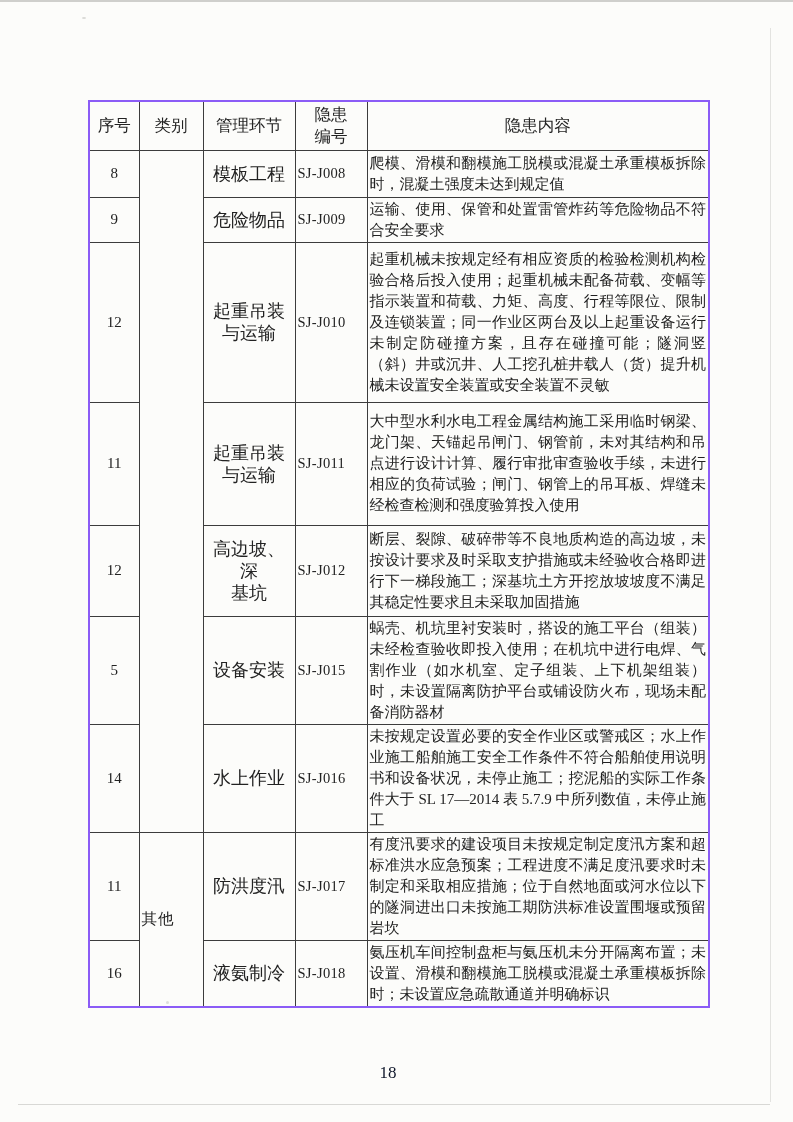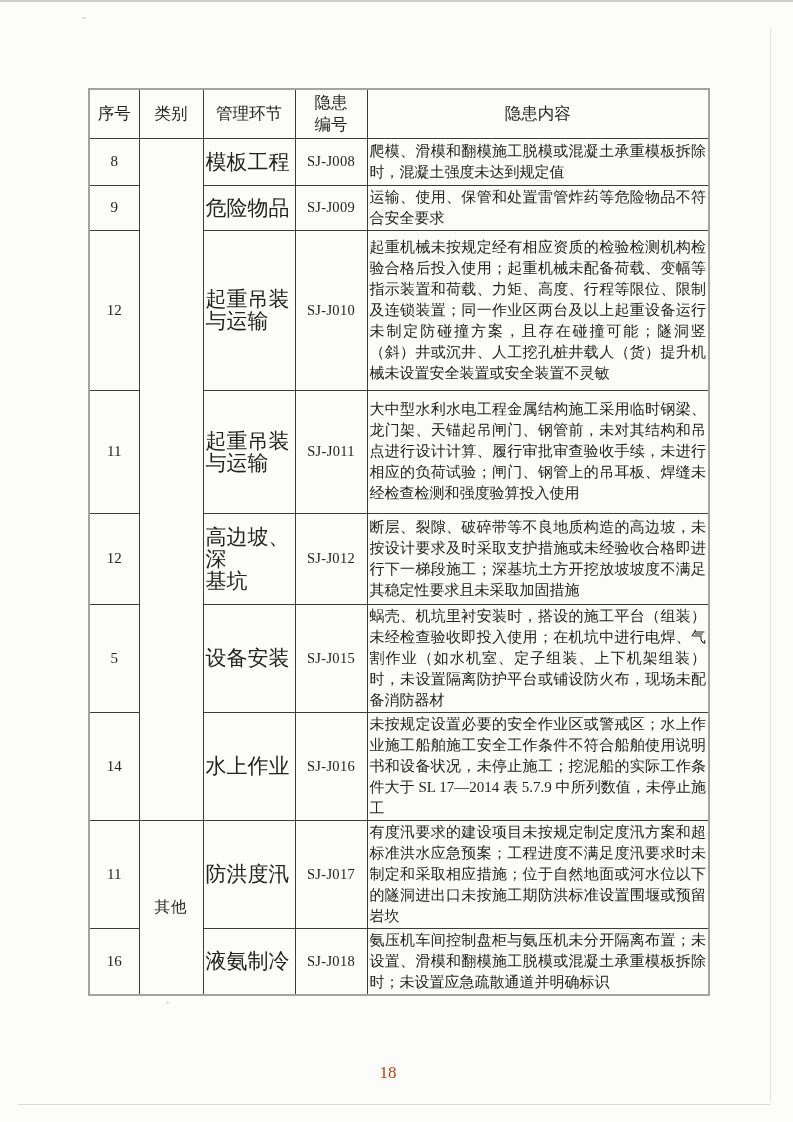--- a/index.html
+++ b/index.html
@@ -14,52 +14,52 @@
   .page { position: absolute; inset: 0; }
 
   
   .edge-top { position: absolute; left: 0; top: 0; width: 793px; height: 2px; background: #cfcfcc; }
   .edge-bottom { position: absolute; left: 18px; top: 1104px; width: 752px; height: 1px; background: #d8d8d5; }
   .edge-right { position: absolute; left: 770px; top: 28px; width: 1px; height: 1074px; background: #e3e3e0; }
   .speck1 { position: absolute; left: 82px; top: 17px; width: 4px; height: 2px; background: #d9d9d6; border-radius: 50%; }
   .speck2 { position: absolute; left: 166px; top: 1001px; width: 3px; height: 3px; background: #dededb; border-radius: 50%; }
 
   table.hazard-table {
-    position: absolute; left: 88px; top: 88px;
+    position: absolute; left: 88px; top: 100px;
     width: 620px;
     border-collapse: collapse;
     table-layout: fixed;
-    border: 2px solid #a3a3a3;
+    border: 2px solid #8b5cf6;
   }
   .hazard-table th, .hazard-table td {
     border: 1.5px solid #3c3c3c;
     padding: 1px 2px;
     vertical-align: middle;
     font-weight: normal;
   }
   .hazard-table th {
     font-size: 16.5px;
     text-align: center;
     line-height: 22px;
   }
   .pre { white-space: pre-line; }
   .c-no { text-align: center; font-size: 15px; }
-  .c-cat { text-align: center; font-size: 15.5px; letter-spacing: 1px; }
-  .c-stage { text-align: left; font-size: 21px; line-height: 22px; }
-  .c-code { text-align: center; font-size: 14.5px; letter-spacing: 0.3px; }
+  .c-cat { font-size: 15.5px; letter-spacing: 1px; }
+  .c-stage { text-align: center; font-size: 18px; line-height: 22px; }
+  .c-code { font-size: 14.5px; letter-spacing: 0.3px; }
   .c-content {
     font-size: 15px;
     line-height: 21px;
     text-align: justify;
     text-justify: inter-character;
     padding: 2px 3px 2px 5px;
   }
   .page-number {
     position: absolute; left: 88px; top: 1063px; width: 600px;
-    text-align: center; font-size: 17px; color: #c2410c;
+    text-align: center; font-size: 17px; color: #0f172a;
   }
 </style>
 </head>
 <body>
 
 <div class="page">
   <div class="edge-top"></div>
   <div class="edge-bottom"></div>
   <div class="edge-right"></div>
   <div class="speck1"></div>

